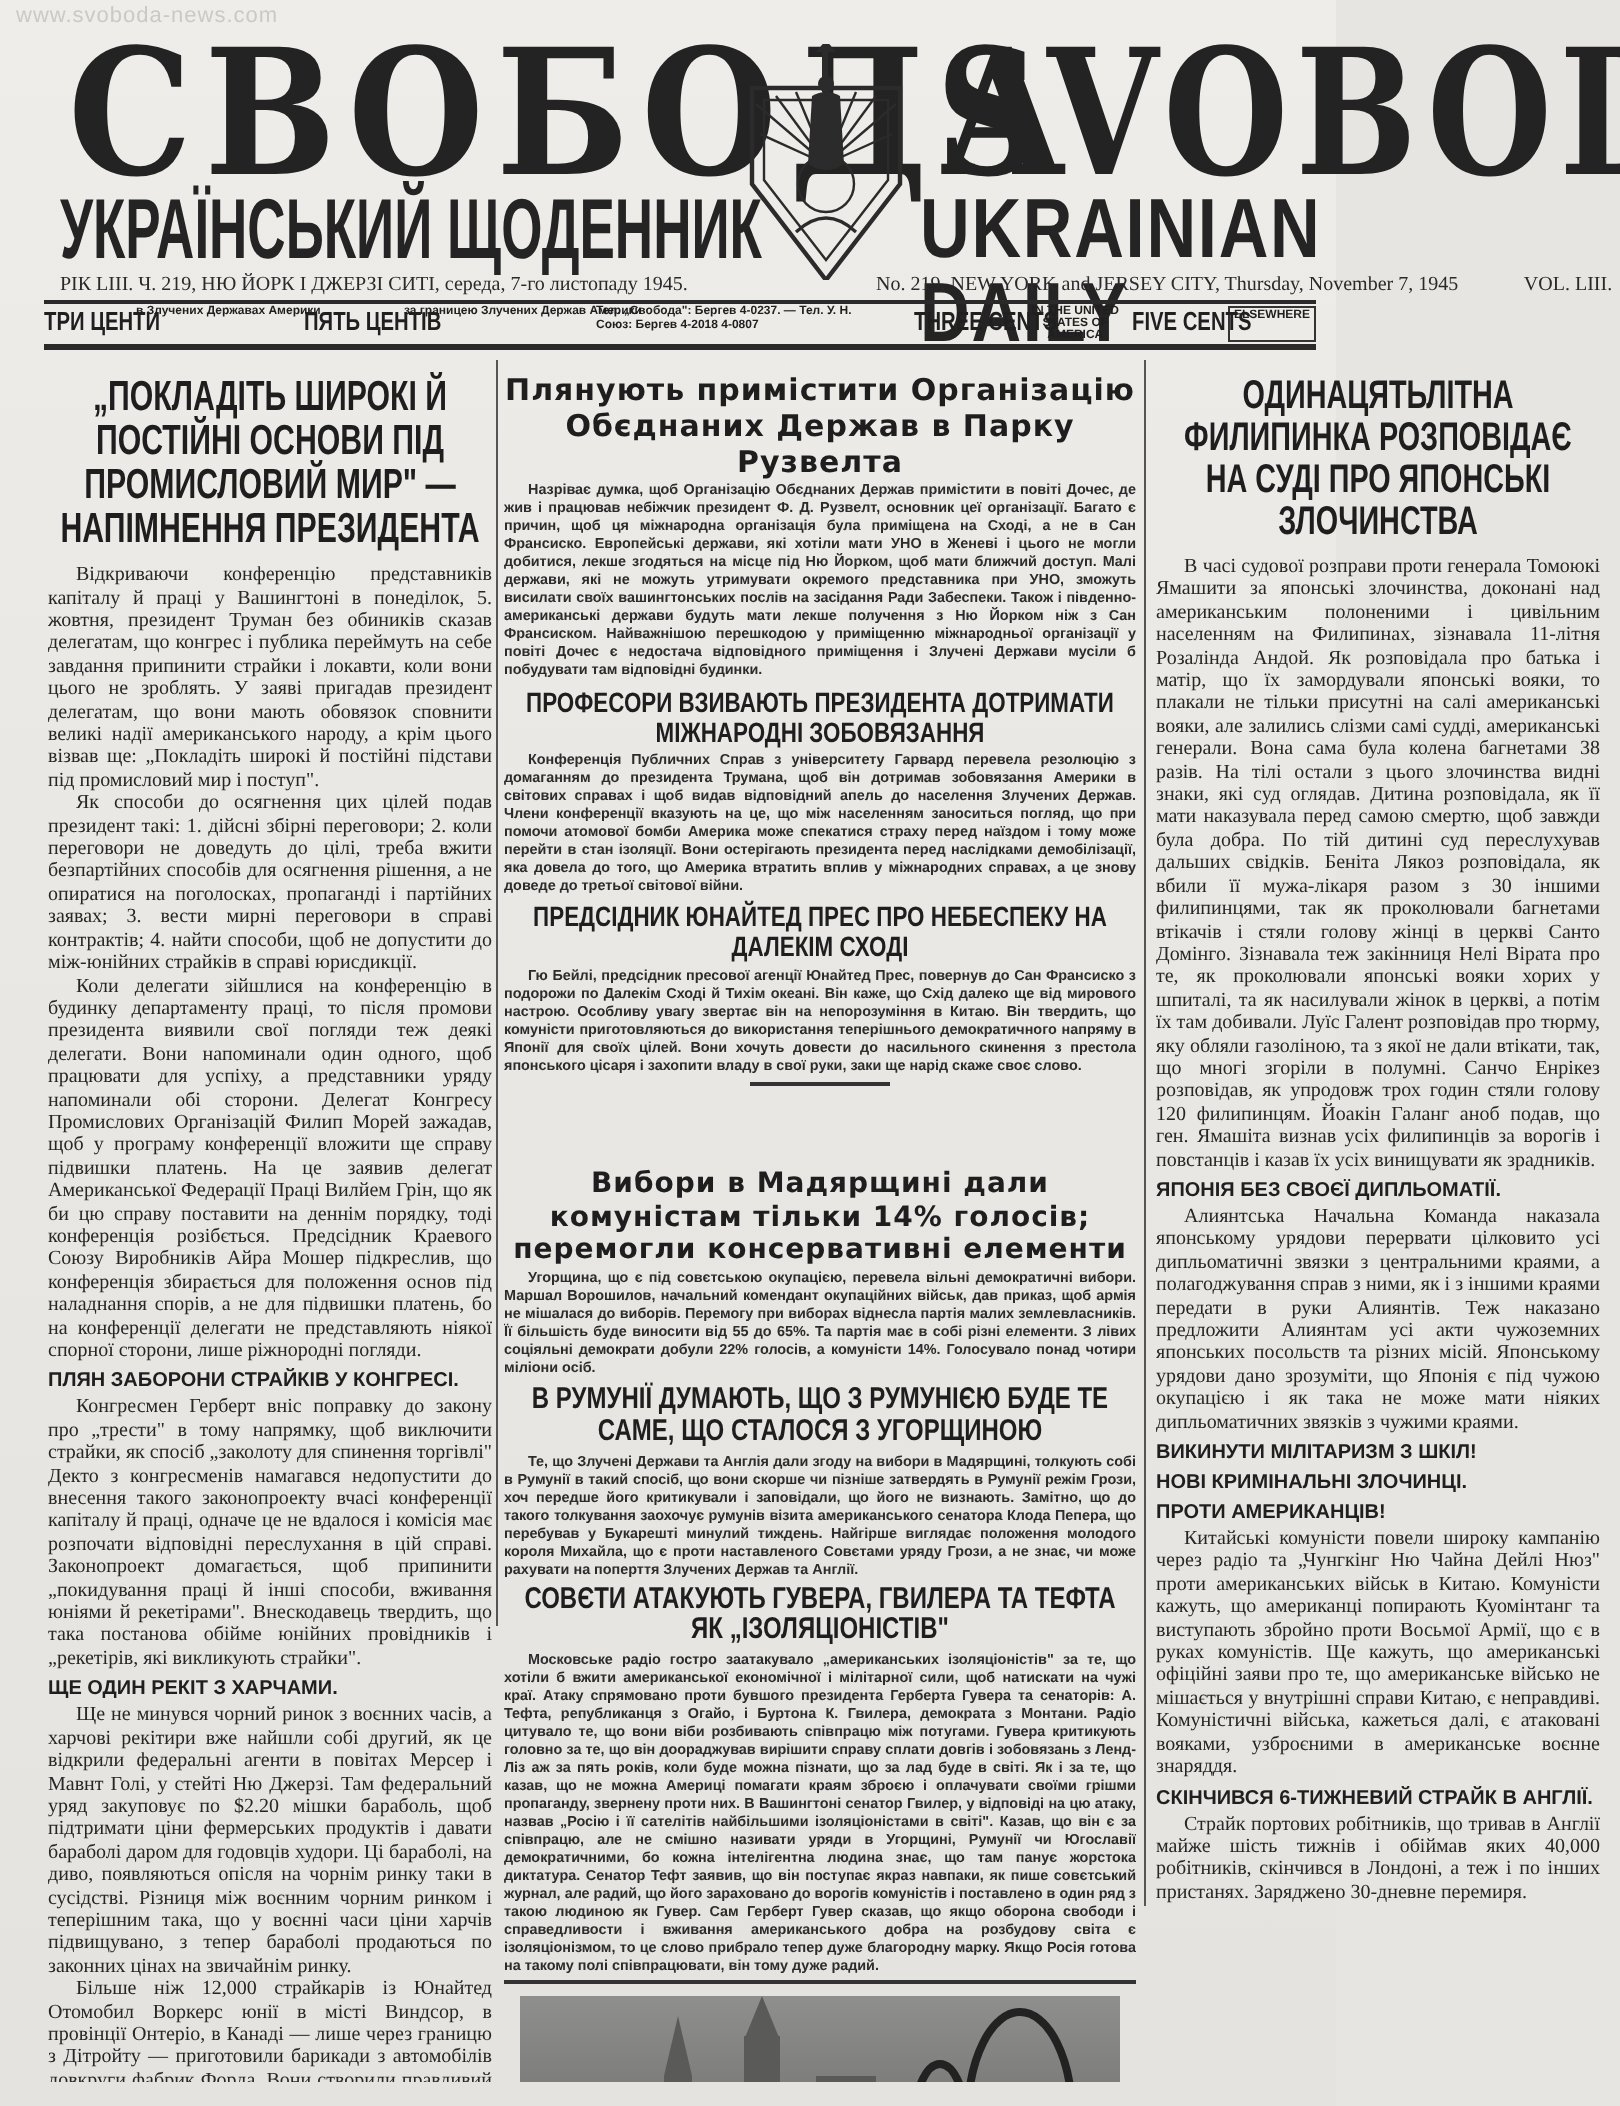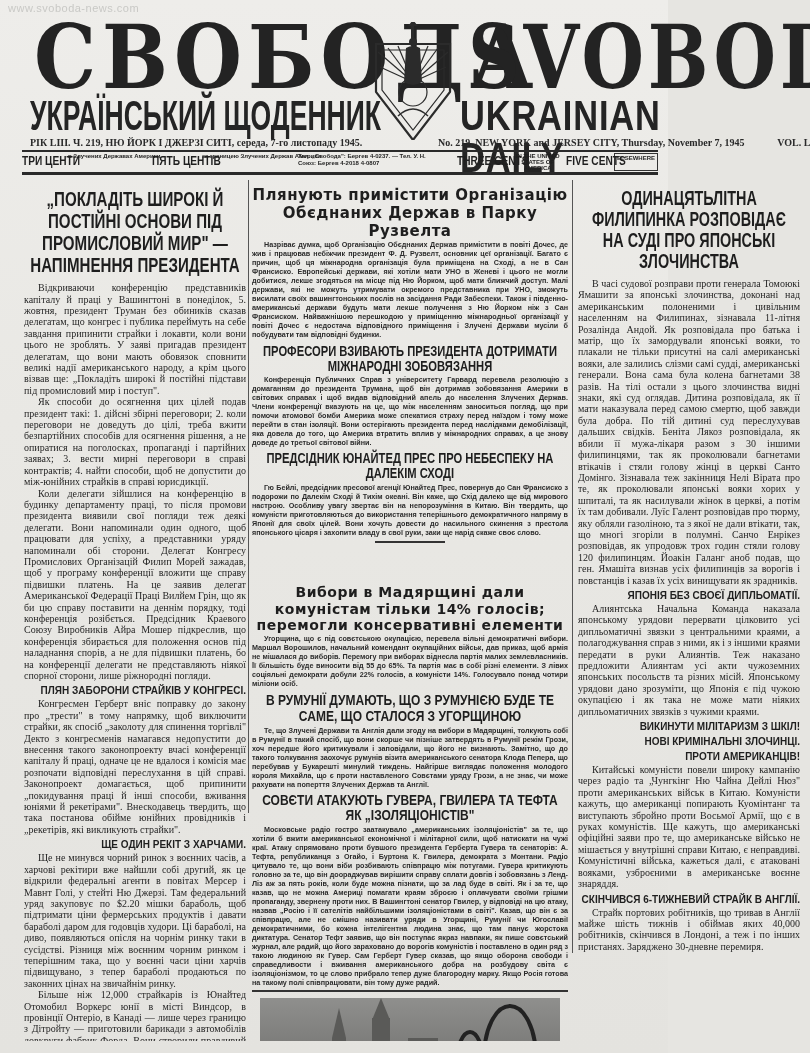--- a/index.html
+++ b/index.html
@@ -36,21 +36,21 @@
   }
   .mast-en-sub {
     position: absolute; left: 460px; top: 94px; font-size: 40px; font-weight: bold;
     font-family: "Liberation Sans", sans-serif; color: #242424; letter-spacing: 1px;
     transform: scaleX(0.86) scaleY(1.05); transform-origin: top left; line-height: 1;
   }
   .mast-emblem {
     position: absolute; left: 368px; top: 22px; width: 90px; height: 118px;
   }
   .dateline {
-    position: absolute; top: 137px; font-size: 10px; font-weight: bold; color: #2a2a2a;
+    position: absolute; top: 137px; font-size: 10px; font-weight: normal; color: #2a2a2a;
     white-space: nowrap;
   }
   .dateline.uk { left: 30px; }
   .dateline.en { left: 438px; }
   .rule { position: absolute; left: 22px; right: 10px; height: 2px; background: #2a2a2a; }
   .price-bar {
     position: absolute; left: 22px; right: 10px; top: 153px; height: 18px;
     display: flex; font-family: "Liberation Sans", sans-serif;
     white-space: nowrap;
   }
@@ -70,21 +70,21 @@
     font-family: "Liberation Sans", sans-serif; font-weight: bold; text-align: center;
     text-transform: uppercase; color: #1e1e1e; line-height: 1.05;
   }
   .h-xl { font-size: 21px; transform: scaleX(0.72); transform-origin: center; margin: 0 -40px; }
   .h-md { font-size: 12px; transform: scaleX(0.8); transform-origin: center; margin: 0 -30px; }
   .h-round {
     font-family: "DejaVu Sans", sans-serif; font-weight: bold; text-transform: none;
     font-size: 15px; letter-spacing: 0.5px; text-align: center; line-height: 1.2; margin-top: 41px;
   }
   .sub-h {
-    font-family: "Liberation Sans", sans-serif; font-weight: bold; text-align: right;
+    font-family: "Liberation Sans", sans-serif; font-weight: bold; text-align: left;
     font-size: 10px; text-transform: uppercase; margin: 4px 0 2px;
   }
   .body-text {
     font-size: 10px; line-height: 11.4px; text-align: justify; text-indent: 14px; color: #262626;
   }
   .body-small {
     font-size: 7.2px; line-height: 9px; text-align: justify; text-indent: 12px;
     font-weight: bold; color: #2c2c2c; font-family: "Liberation Sans", sans-serif;
   }
 

